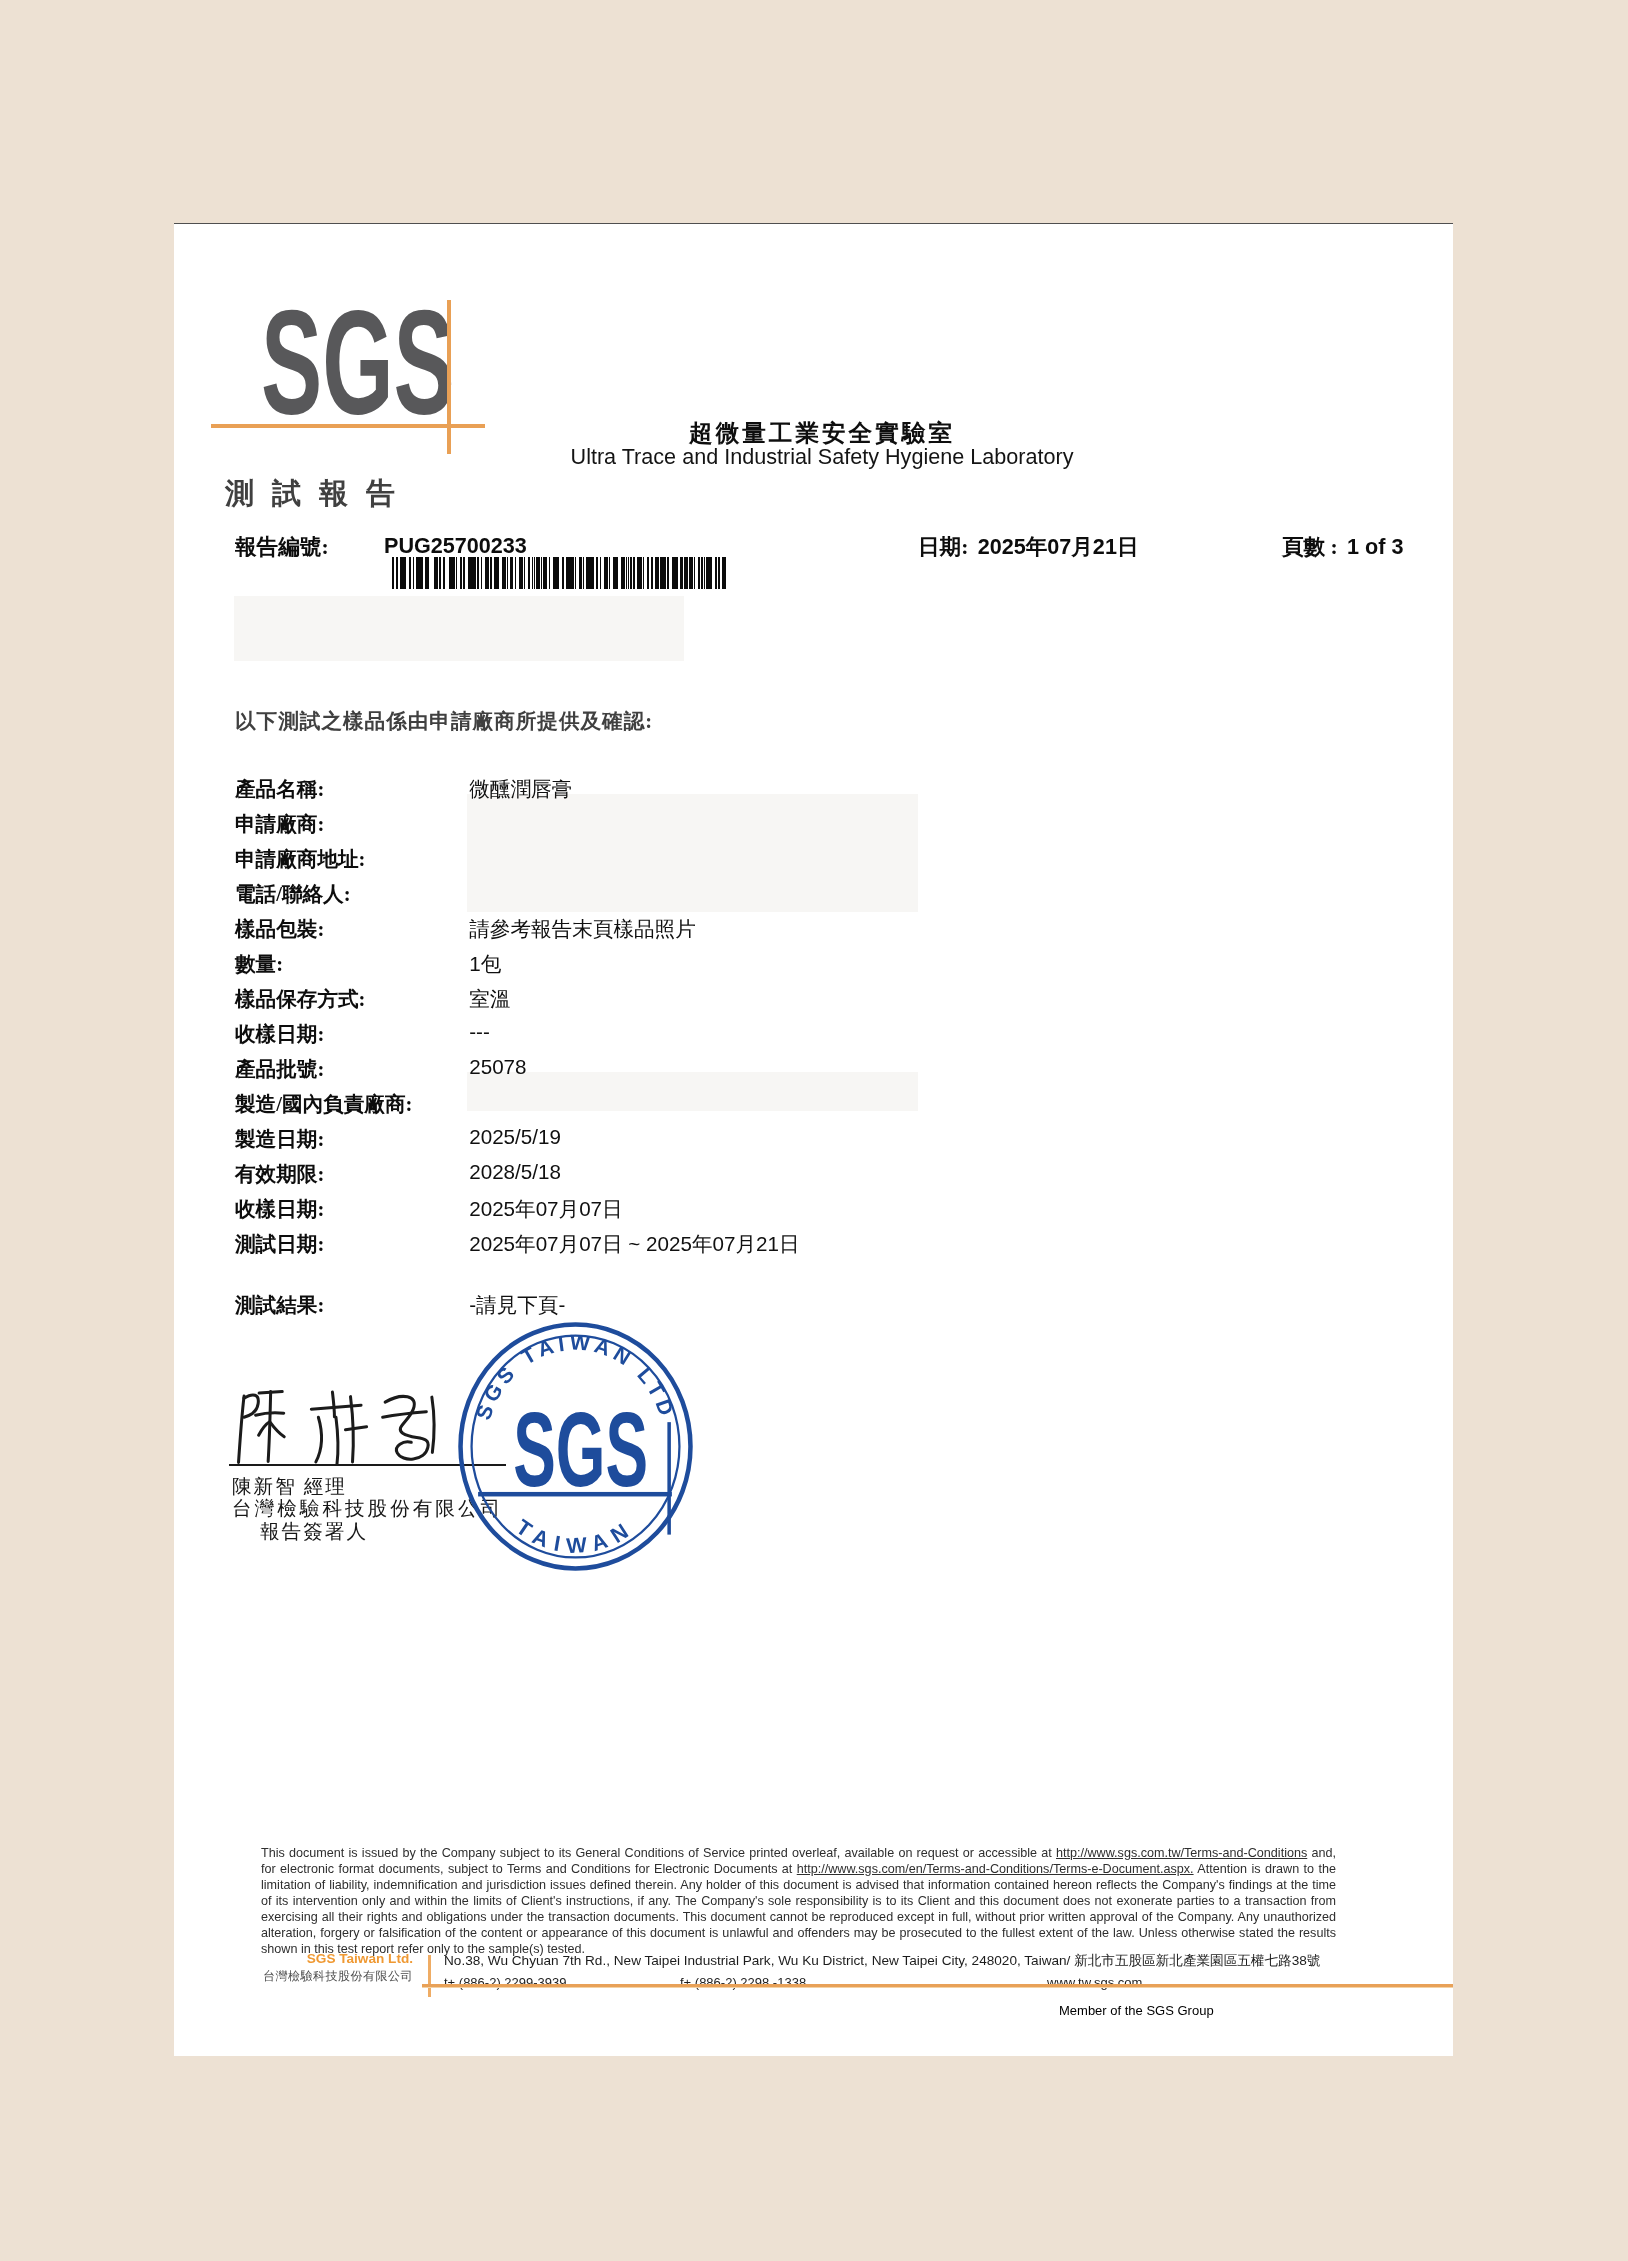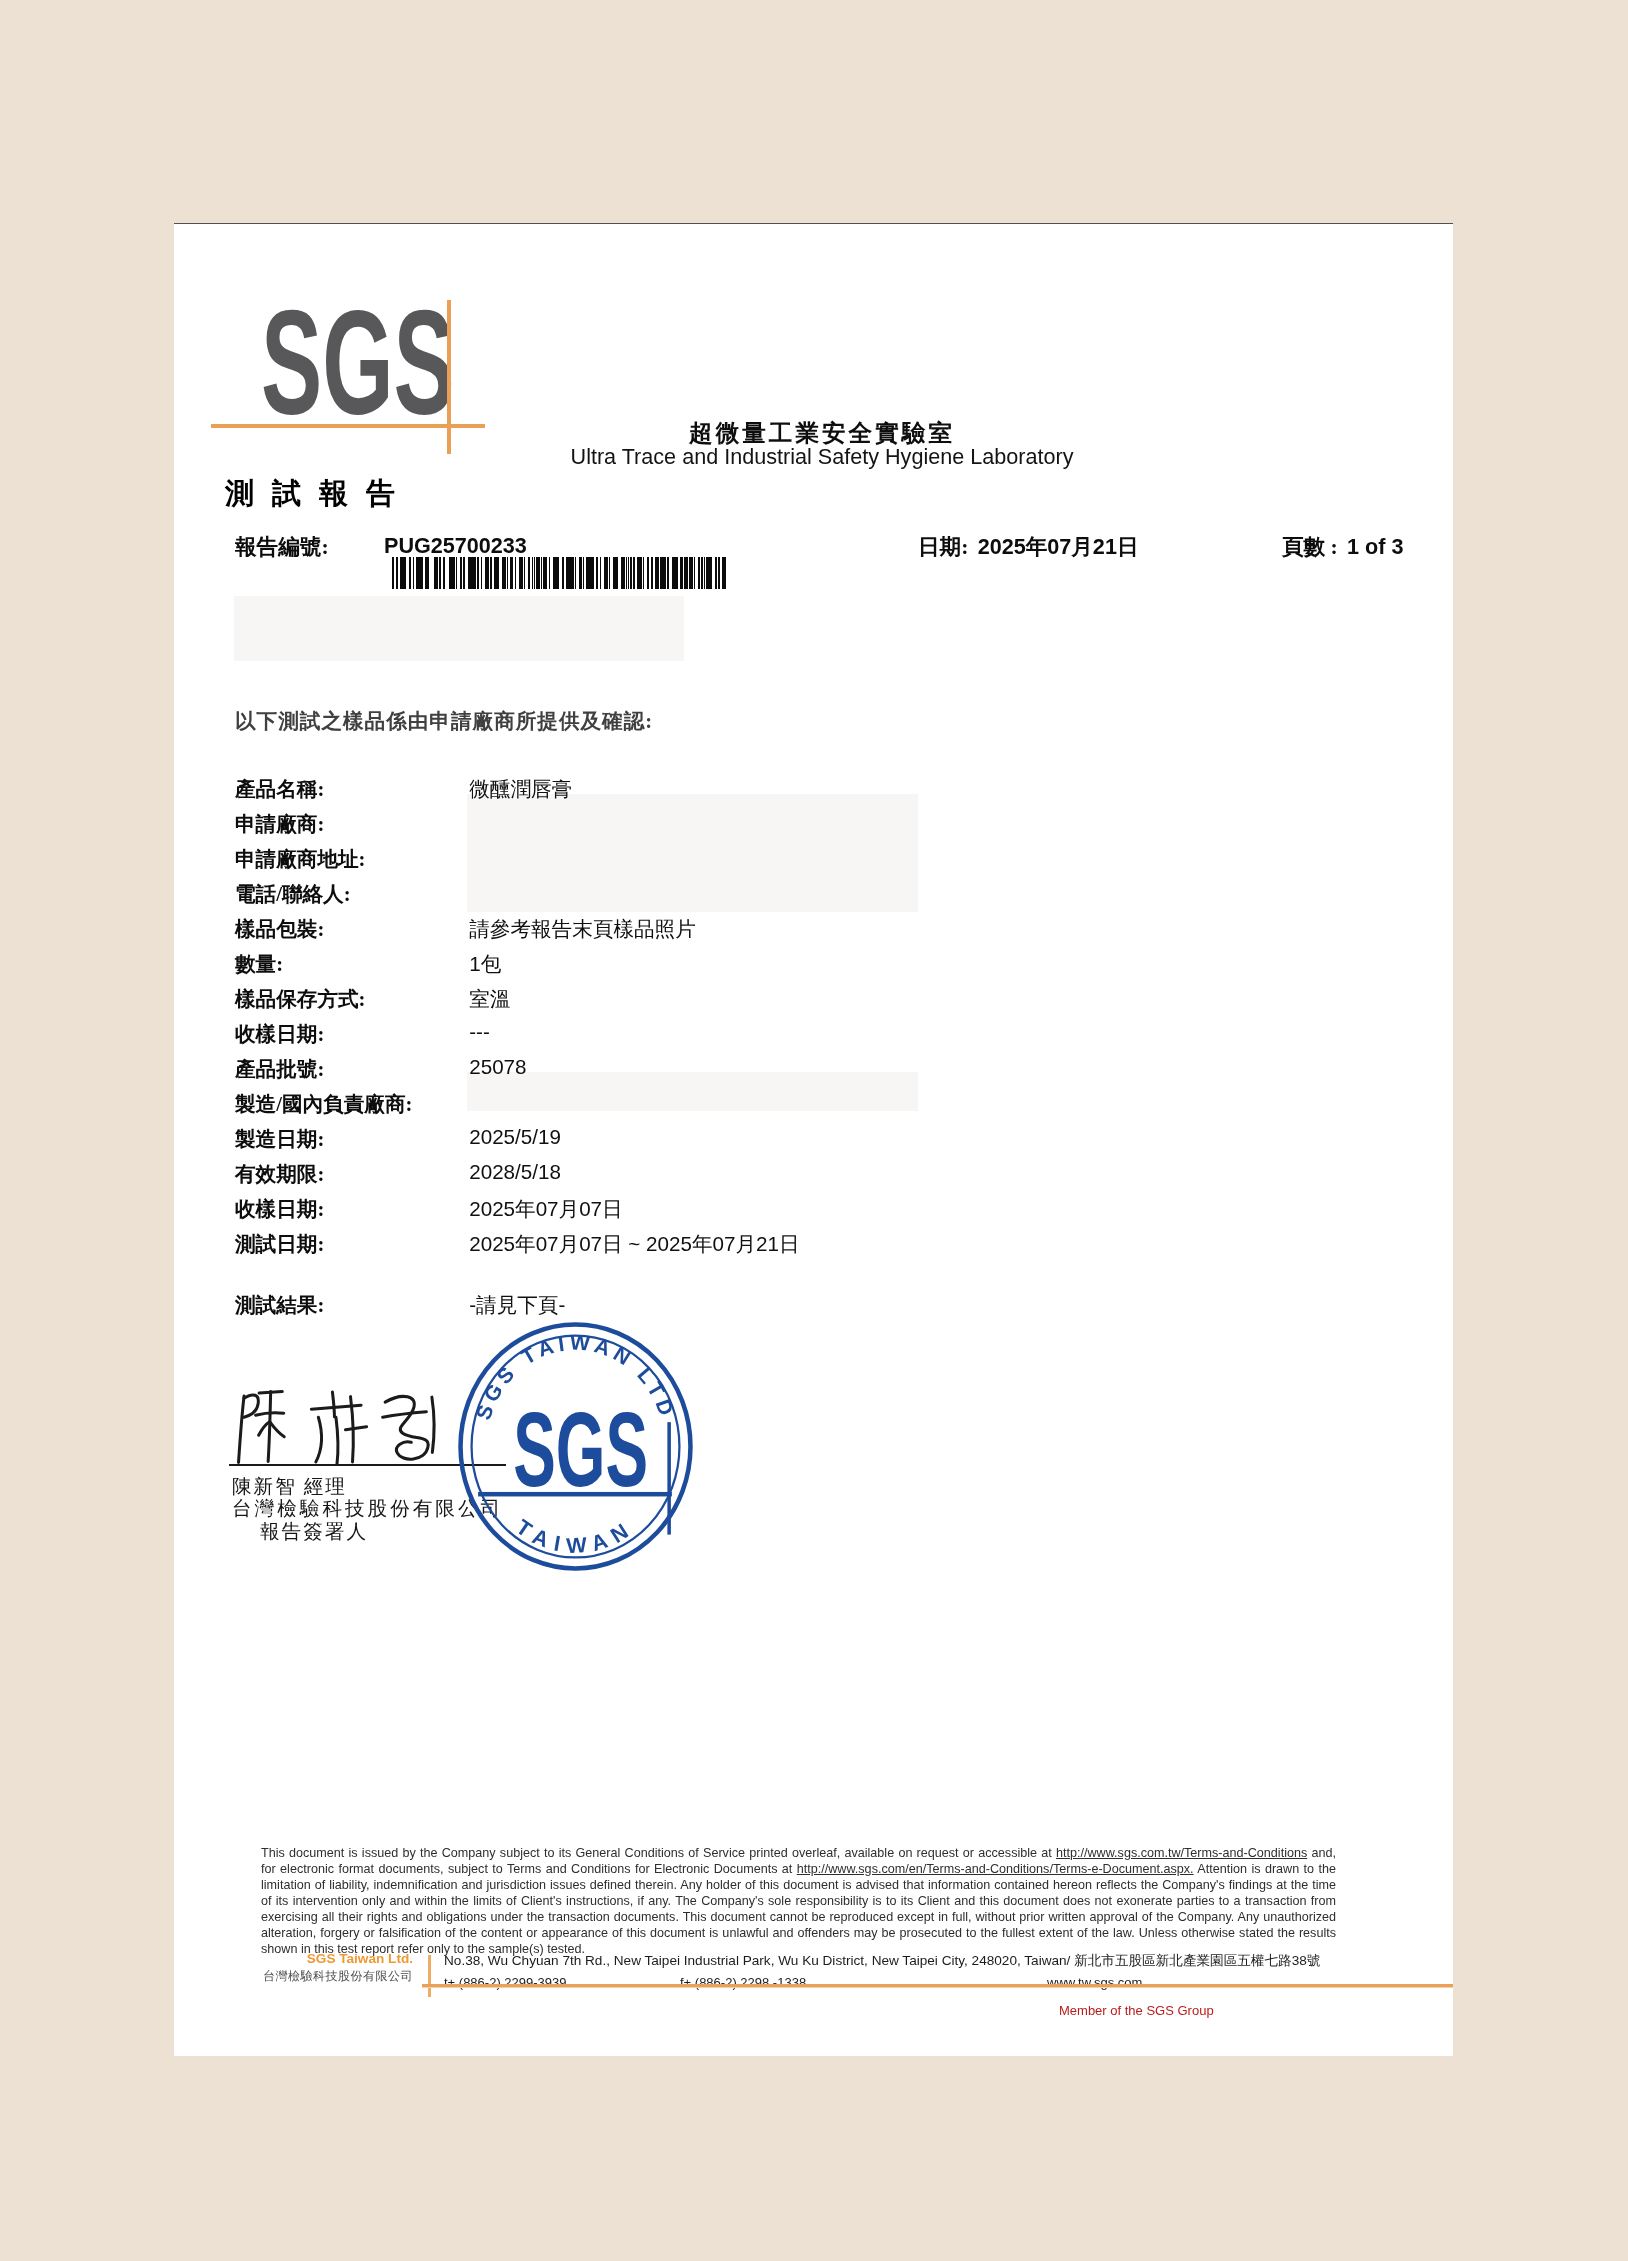--- a/index.html
+++ b/index.html
@@ -23,21 +23,21 @@
   .logo-text{
     left:87px;top:65px;
     font-size:148px;font-weight:bold;line-height:1;
     color:#58585A;letter-spacing:0;
     transform:scaleX(0.62);transform-origin:left center;
     white-space:nowrap;
   }
   .logo-hline{left:37px;top:200px;width:274px;height:3.5px;background:#E9A055;}
   .logo-vline{left:273px;top:76px;width:3.5px;height:154px;background:#E9A055;}
   .doc-title{
-    left:51px;top:250px;font-size:29px;font-weight:bold;color:#000000;
+    left:51px;top:250px;font-size:29px;font-weight:bold;color:#404040;
     letter-spacing:18px;white-space:nowrap;
   }
   .lab-zh{
     left:246px;top:193px;width:804px;text-align:center;
     font-size:23.6px;font-weight:600;letter-spacing:3px;color:#0e0e0e;
   }
   .lab-en{
     left:246px;top:220px;width:804px;text-align:center;
     font-size:21.6px;font-weight:400;color:#141414;
   }
@@ -91,21 +91,21 @@
   
   .f-co{left:75px;top:1727px;width:164px;text-align:right;}
   .f-co-en{font-size:13.6px;font-weight:600;color:#EF9933;}
   .f-co-zh{font-size:12px;font-weight:500;color:#4c4c4c;margin-top:1.5px;letter-spacing:0.5px;}
   .f-vline{left:254px;top:1731px;width:2.5px;height:42px;background:#EFAC64;}
   .f-address{left:270px;top:1728px;width:995px;font-size:13.6px;color:#1c1c1c;white-space:nowrap;}
   .f-tel{left:270px;top:1751px;font-size:13px;color:#1c1c1c;}
   .f-fax{left:506px;top:1751px;font-size:13px;color:#1c1c1c;}
   .f-web{left:873px;top:1751px;font-size:13px;color:#1c1c1c;}
   .f-hline{left:248px;top:1760px;width:1031px;height:3px;background:#E8A158;border-bottom:1.5px solid #F4D2A4;}
-  .f-member{left:885px;top:1779px;font-size:13px;color:#b91c1c;}
+  .f-member{left:885px;top:1779px;font-size:13px;color:#000000;}
 </style>
 </head>
 <body>
 
 <div class="page">
 
   <div class="abs logo-text sans">SGS</div>
   <div class="abs logo-hline"></div>
   <div class="abs logo-vline"></div>
   <div class="abs doc-title cjk">測試報告</div>

